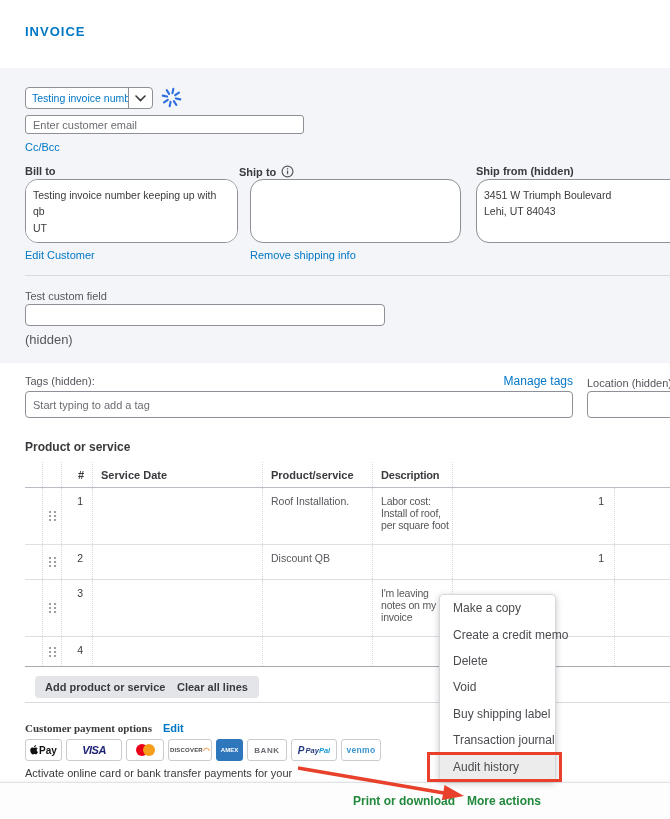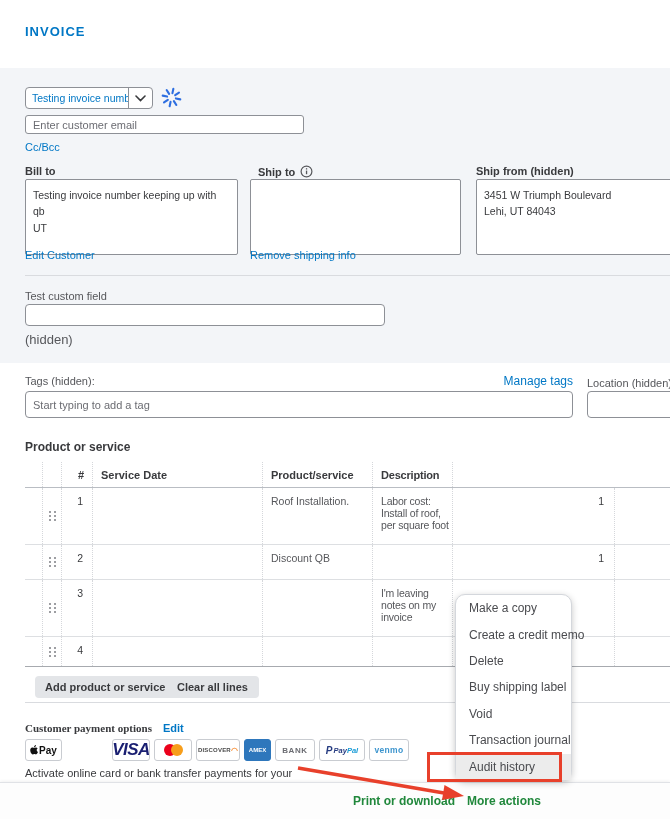--- a/index.html
+++ b/index.html
@@ -20,21 +20,21 @@
   .inv-select .chev-box { width:24px; height:100%; border-left:1px solid #8D9096; display:flex; align-items:center; justify-content:center; }
   .sparkle { left:161px; top:87px; }
 
   input, textarea { font-family:"Liberation Sans", sans-serif; outline:none; }
   .txt-input { background:#fff; border:1px solid #8D9096; border-radius:3px; font-size:11px; color:#393A3D; padding:0 7px; }
   .txt-input::placeholder { color:#6B6C72; opacity:1; }
   .email { left:25px; top:115px; width:279px; height:19px; }
   .ccbcc { left:25px; top:141px; }
 
   .addr-label { top:165px; font-size:11px; font-weight:bold; color:#393A3D; display:flex; align-items:center; gap:5px; }
-  .ta { position:absolute; top:179px; height:76px; background:#fff; border:1px solid #8D9096; border-radius:2px;
+  .ta { position:absolute; top:179px; height:64px; background:#fff; border:1px solid #8D9096; border-radius:13px;
         font-size:10.5px; color:#393A3D; padding:7px 7px; resize:none; line-height:1.55; }
   .addr-link { top:249px; }
 
   .hr1 { left:25px; top:275px; width:645px; height:1px; background:#D9DBDF; }
   .cf-label { left:25px; top:290px; font-size:11px; color:#56575B; }
   .cf-input { left:25px; top:304px; width:360px; height:22px; border-radius:4px; }
   .cf-hidden { left:25px; top:332px; font-size:13px; color:#56575B; }
 
   .tags-label { left:25px; top:375px; font-size:11px; color:#56575B; }
   .manage-tags { top:374px; right:97px; font-size:12px; }
@@ -71,42 +71,42 @@
   .btn-add .chev { width:24px; display:flex; justify-content:center; }
   .btn-clear { left:166px; padding:0 11px; }
 
   .hr2 { left:25px; top:702px; width:645px; height:1px; background:#D9DBDF; }
   .pay-heading { left:25px; top:722px; font-size:11px; font-weight:bold;font-family:Liberation Serif, serif; }
   .pay-edit { left:163px; top:722px; font-weight:bold; }
   .badges { left:25px; top:739px; display:flex; gap:4px; align-items:center; }
   .badge { height:22px; background:#fff; border:1px solid #C9CCD1; border-radius:3px;
            display:inline-flex; align-items:center; justify-content:center; font-weight:bold; }
   .b-apay  { width:37px; font-size:10px; color:#111; }
-  .b-visa  { width:38px; font-size:17px; color:#1A1F71; font-style:italic; letter-spacing:-0.5px;margin-left:46px; }
+  .b-visa  { width:56px; font-size:11px; color:#1A1F71; font-style:italic; letter-spacing:-0.5px; }
   .b-mc    { width:38px; }
   .b-mc i  { width:12px; height:12px; border-radius:50%; display:inline-block; }
   .b-mc .mc-r { background:#EB001B; } .b-mc .mc-o { background:#F79E1B; margin-left:-5px; }
   .b-disc  { width:44px; font-size:6px; color:#4A4A4A; letter-spacing:0.2px; }
   .b-disc .sw { color:#F58220; font-size:8px; }
   .b-amex  { width:27px; background:#2E77BC; border-color:#2E77BC; color:#fff; font-size:6px; }
   .b-bank  { width:40px; font-size:8px; color:#6B6C72; letter-spacing:0.6px; }
   .b-pp    { width:46px; font-size:7.5px; font-style:italic; }
   .b-pp .p1 { color:#253B80; font-size:10px; margin-right:1px; } .b-pp .p2 { color:#253B80; } .b-pp .p3 { color:#179BD7; }
   .b-venmo { width:40px; font-size:8.5px; color:#3D95CE; letter-spacing:0.3px; }
   .activate { left:25px; top:767px; font-size:11px; color:#393A3D; }
 
   .footer { left:0; top:782px; width:670px; height:37px; background:#FDFDFD;
             border-top:1px solid #E0E2E6; box-shadow:0 -1px 3px rgba(0,0,0,0.06); z-index:30; }
   .f-link { position:absolute; top:11px; font-size:12px; font-weight:bold; color:#21883C; cursor:pointer; }
   .f-print { left:353px; } .f-more { left:467px; }
 
   
   .menu { left:439px; top:594px; width:117px; height:187px; background:#fff;
-          border:1px solid #D4D7DC; border-radius:10px; box-shadow:0 2px 7px rgba(0,0,0,0.22);
-          z-index:40; display:flex; flex-direction:column;margin-left:16px; }
+          border:1px solid #D4D7DC; border-radius:4px; box-shadow:0 2px 7px rgba(0,0,0,0.22);
+          z-index:40; display:flex; flex-direction:column; }
   .menu .mi { flex:1; display:flex; align-items:center; padding-left:13px; font-size:12px; color:#4A4B4F; cursor:pointer; white-space:nowrap; }
   .menu .mi.hl { background:#ECECEC; }
 
   .red-box { left:427px; top:752px; width:135px; height:30px; border:3px solid #E8402B; z-index:70; pointer-events:none; }
   .annot { left:0; top:0; z-index:80; pointer-events:none; }
 </style>
 </head>
 <body>
 
 <div class="page">
@@ -139,21 +139,21 @@
     </svg>
   </span>
 
   <input class="abs txt-input email" placeholder="Enter customer email" style="">
 
   <a class="abs link ccbcc">Cc/Bcc</a>
 
   <div class="abs addr-label" style="left:25px;">
     <span>Bill to</span>
   </div>
-  <div class="abs addr-label" style="left:258px;">
+  <div class="abs addr-label" style="left:239px;">
     <span>Ship to</span>
     <span style="display:inline-flex;">
       <svg width="13" height="13" viewBox="0 0 13 13">
           <circle cx="6.5" cy="6.5" r="5.4" fill="none" stroke="#56575B" stroke-width="1.2"></circle>
           <rect x="5.9" y="5.6" width="1.3" height="3.6" fill="#56575B"></rect>
           <rect x="5.9" y="3.2" width="1.3" height="1.3" fill="#56575B"></rect>
         </svg>
     </span>
   </div>
   <div class="abs addr-label" style="left:476px;">
@@ -327,22 +327,22 @@
 
   <div class="abs footer">
     <a class="f-link f-print">Print or download</a>
     <a class="f-link f-more">More actions</a>
   </div>
 
   <div class="abs menu">
     <div class="mi">Make a copy</div>
     <div class="mi">Create a credit memo</div>
     <div class="mi">Delete</div>
+    <div class="mi">Void</div>
     <div class="mi">Buy shipping label</div>
-    <div class="mi">Void</div>
     <div class="mi">Transaction journal</div>
     <div class="mi hl">Audit history</div>
   </div>
 
   <div class="abs red-box"></div>
 
   <svg class="abs annot" width="670" height="819" viewBox="0 0 670 819">
     <line x1="298" y1="768" x2="444" y2="793" stroke="#E8402B" stroke-width="3.6"></line>
     <polygon points="464,796 442,800 444.5,785" fill="#E8402B"></polygon>
   </svg>

